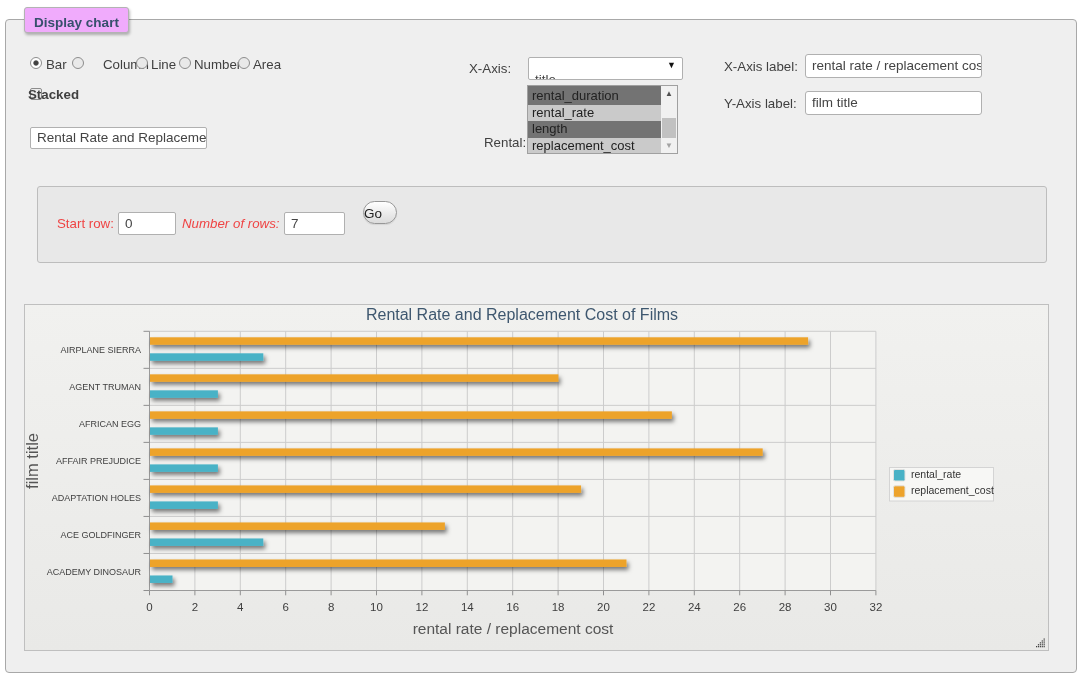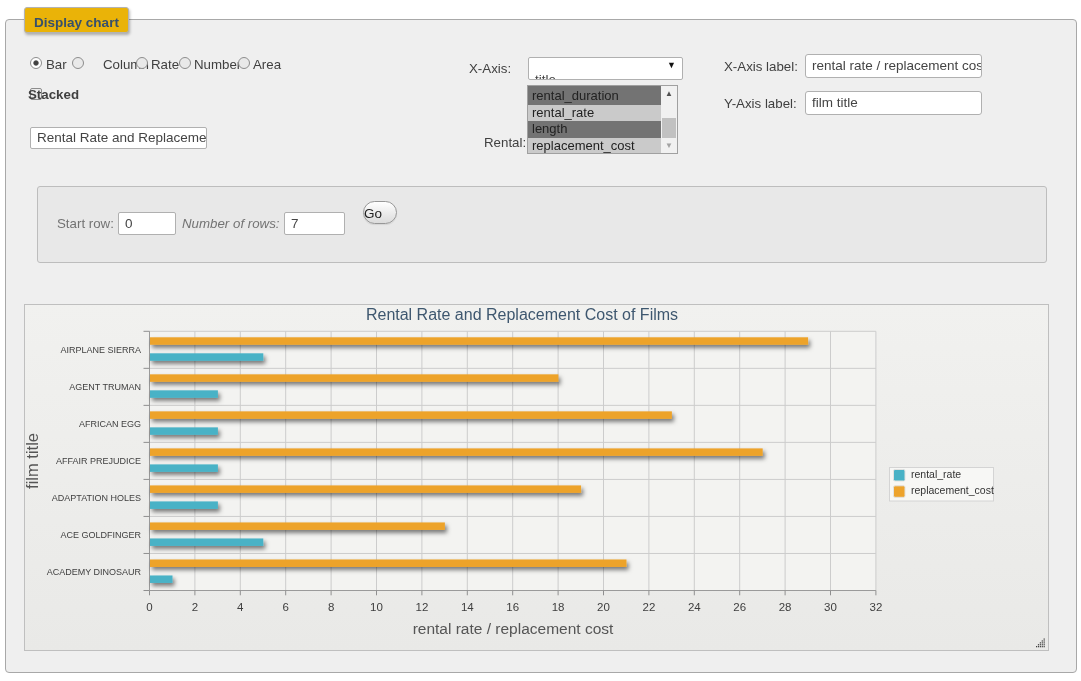--- a/index.html
+++ b/index.html
@@ -1,54 +1,54 @@
 <!DOCTYPE html>
 <html><head>
 <meta charset="utf-8">
 <style>
   html,body{margin:0;padding:0;background:#fff;}
   *{box-sizing:border-box;}
   #page{position:relative;width:1081px;height:681px;font-family:"Liberation Sans",sans-serif;overflow:hidden;}
   .abs{position:absolute;}
   #fs{left:5px;top:19px;width:1072px;height:654px;background:#efefef;border:1px solid #a8a8a8;border-radius:4px;}
-  #legend{left:24px;top:7px;width:105px;height:26px;background:#eab308;border:1px solid #b3b3b3;border-radius:3px;
+  #legend{left:24px;top:7px;width:105px;height:26px;background:#f0abfc;border:1px solid #b3b3b3;border-radius:3px;
           box-shadow:1px 2px 3px rgba(0,0,0,.28);font-size:13.5px;font-weight:bold;color:#36506c;
           line-height:29px;text-align:center;}
   .lbl{font-size:13.3px;color:#404040;line-height:16px;}
   .radio{width:12px;height:12px;border-radius:50%;border:1px solid #8d8d8d;background:#e9e9e9;}
   .radio.on{background:radial-gradient(circle at 50% 50%, #424242 0 2px, rgba(66,66,66,0.55) 2.6px, rgba(255,255,255,0) 3.1px),#fff;}
   .cb{width:12px;height:12px;border-radius:2px;border:1px solid #8d8d8d;background:#ececec;}
   .inp{background:#fff;border:1px solid #b0b0b0;border-radius:2px;font-size:13.5px;color:#444;
        padding:0 0 0 6px;white-space:nowrap;overflow:hidden;}
   #sel{left:528px;top:57px;width:155px;height:23px;line-height:19px;padding-top:12px;}
   #selarrow{left:667px;top:60px;font-size:9px;color:#111;}
   #listbox{left:527px;top:85px;width:151px;height:69px;background:#737373;border:1px solid #a0a0a0;overflow:hidden;padding-top:2px;}
   .opt{height:16.6px;line-height:16.6px;font-size:13px;color:#222;padding-left:4px;white-space:nowrap;}
   .opt.sel{background:#cacaca;}
   #sbar{position:absolute;right:0;top:0;width:16px;height:67px;background:#f1f1f1;}
   #sthumb{position:absolute;left:1px;top:32px;width:14px;height:20px;background:#c1c1c1;}
   .sarr{position:absolute;left:0;width:16px;text-align:center;font-size:8px;color:#505050;}
   #innerfs{left:37px;top:186px;width:1010px;height:77px;background:#e8e8e8;border:1px solid #bdbdbd;border-radius:3px;}
   #gobtn{left:363px;top:201px;width:34px;height:23px;border:1px solid #979797;border-radius:12px;
          background:linear-gradient(#ffffff,#e9e9e9 60%,#dcdcdc);font-size:13.5px;color:#222;
          text-align:left;line-height:23px;box-shadow:0 1px 1px rgba(0,0,0,.08);}
-  .rowlbl{font-size:13.3px;color:#737373;line-height:23px;text-align:right;}
+  .rowlbl{font-size:13.3px;color:#ef4444;line-height:23px;text-align:right;}
 </style>
 </head>
 <body>
 <div id="page">
   <div class="abs" id="fs"></div>
   <div class="abs" id="legend">Display chart</div>
 
   <span class="abs radio on" style="left:30px;top:57px;"></span>
     <span class="abs lbl" style="left:46px;top:56.5px;">Bar</span>
   <span class="abs radio" style="left:72px;top:57px;"></span>
     <span class="abs lbl" style="left:88px;top:56.5px;margin-left:15px;">Column</span>
   <span class="abs radio" style="left:136px;top:57px;"></span>
-    <span class="abs lbl" style="left:151px;top:56.5px;">Rate</span>
+    <span class="abs lbl" style="left:151px;top:56.5px;">Line</span>
   <span class="abs radio" style="left:179px;top:57px;"></span>
     <span class="abs lbl" style="left:194px;top:56.5px;">Number</span>
   <span class="abs radio" style="left:238px;top:57px;"></span>
     <span class="abs lbl" style="left:253px;top:56.5px;">Area</span>
 
   <span class="abs cb" style="left:30px;top:88px;"></span>
     <span class="abs lbl" style="left:28px;top:86.5px;font-weight:bold;">Stacked</span>
 
   <div class="abs inp" style="left:30px;top:127px;width:177px;height:22px;line-height:20px;">Rental Rate and Replacement Cost of Films</div>
 

